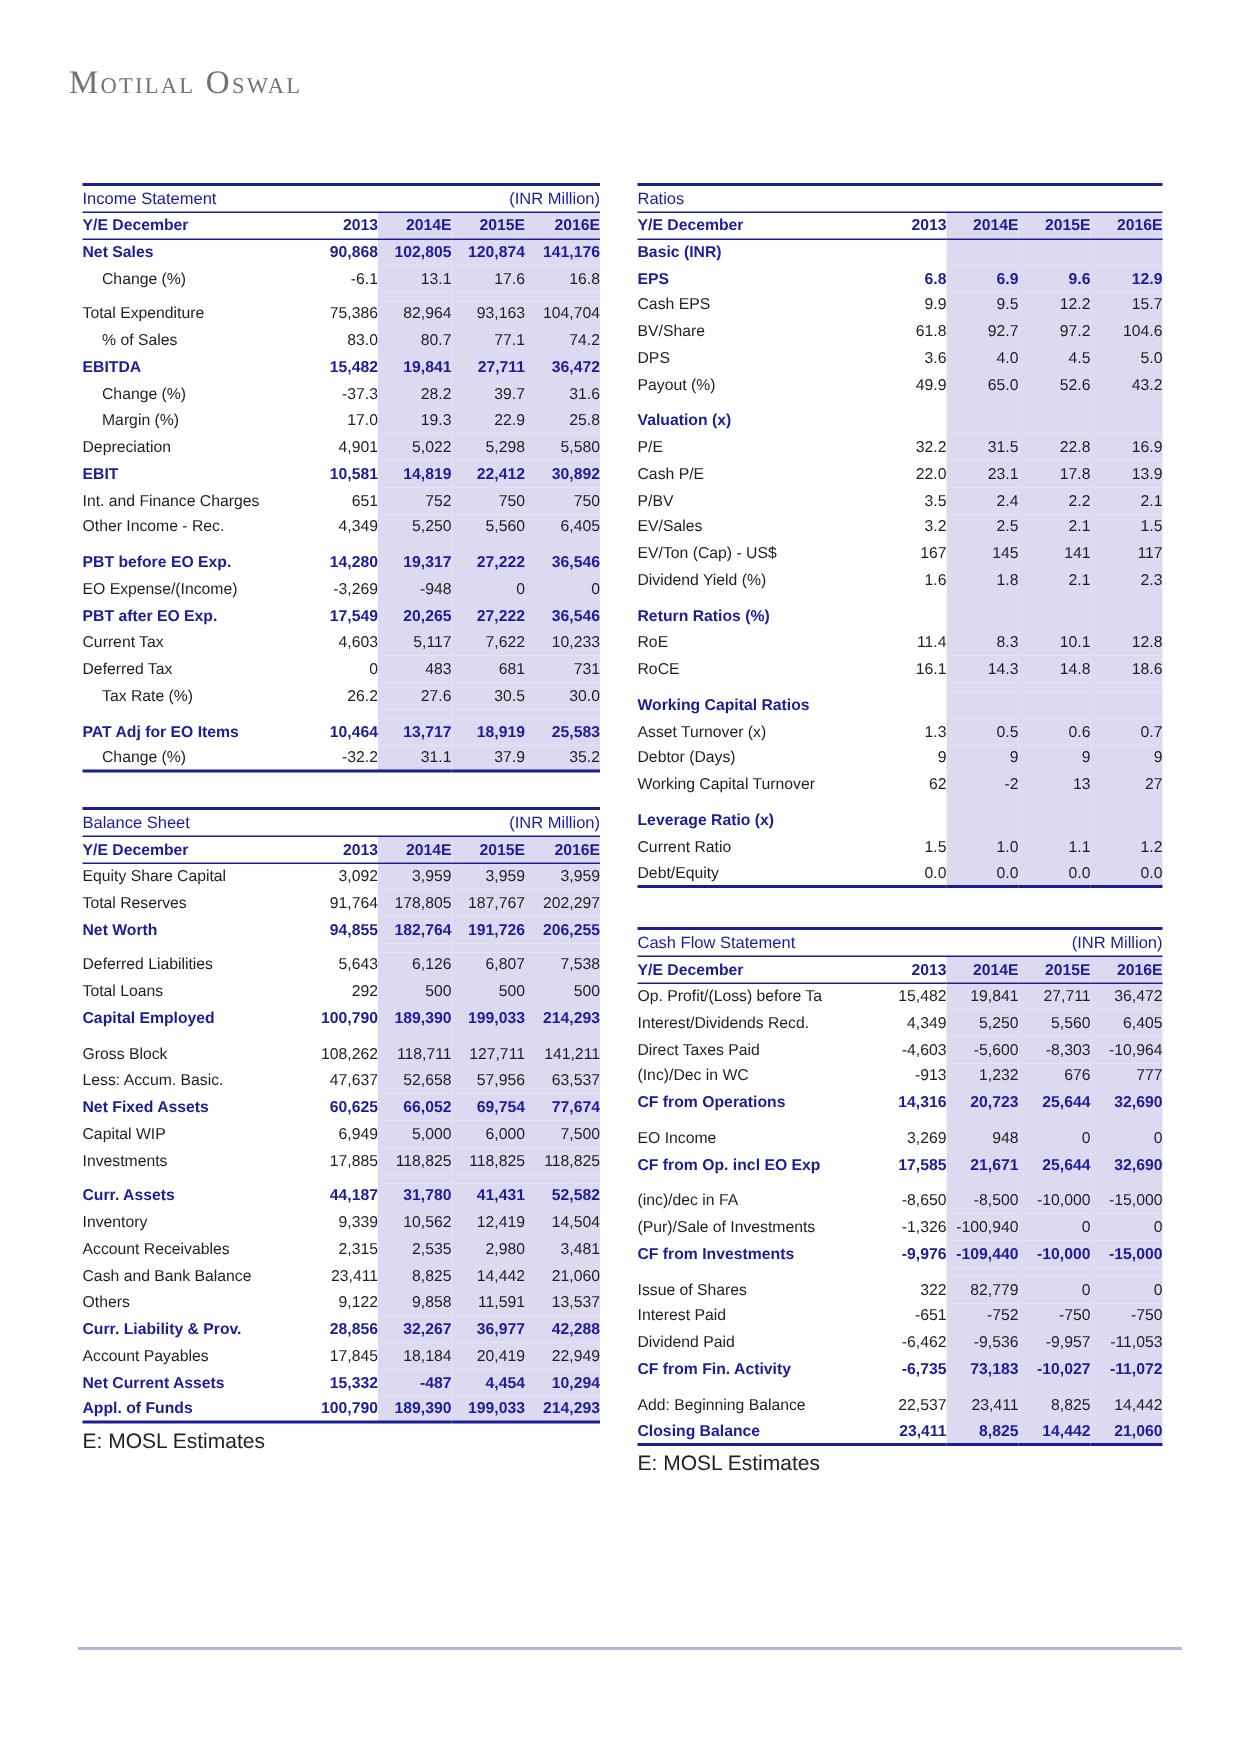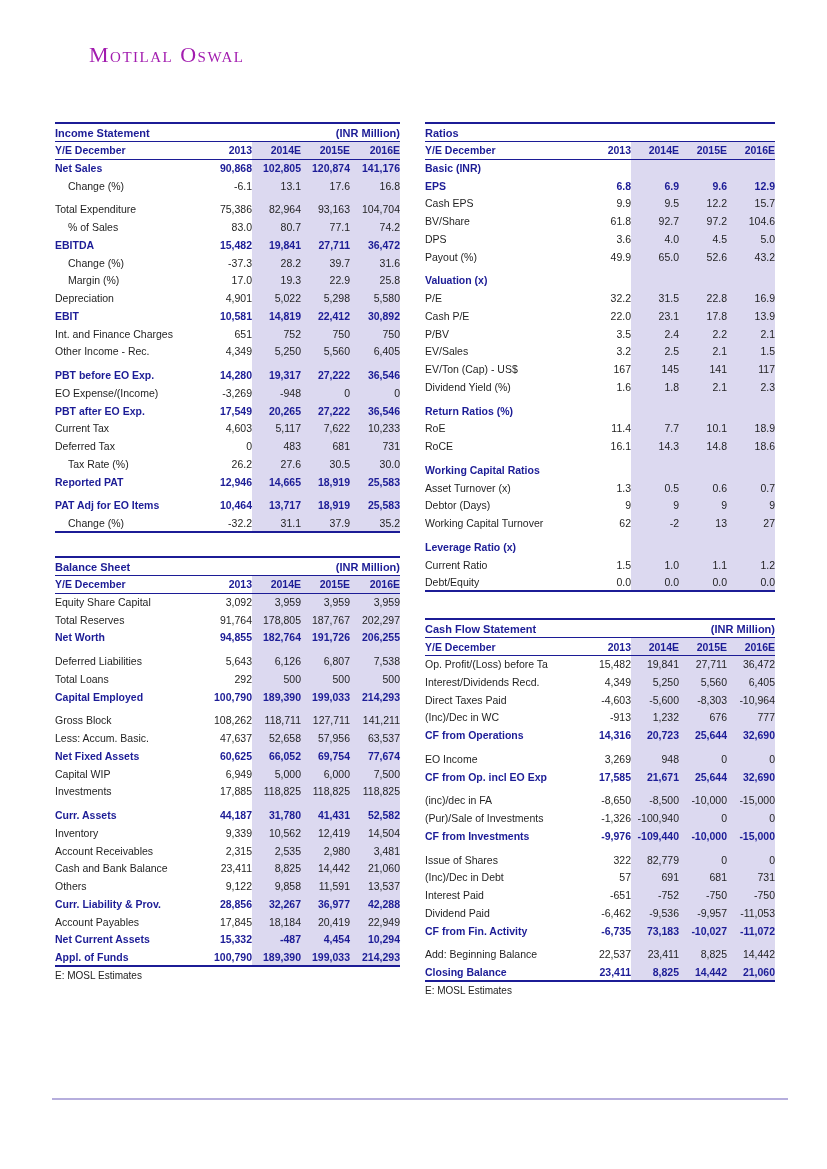--- a/index.html
+++ b/index.html
@@ -11,33 +11,32 @@
   html,body{margin:0;padding:0;}
   body{
     width:827px;height:1169px;background:#ffffff;position:relative;
     font-family:"Liberation Sans", sans-serif;color:var(--ink);
     -webkit-font-smoothing:antialiased;
   }
   .logo{
     position:absolute;left:46px;top:42px;
     font-family:"Liberation Serif", serif;
     font-variant:small-caps;font-size:22px;letter-spacing:1.5px;
-    color:#a21caf;
-    margin-left:43px;
+    color:#737373;
   }
   .columns{position:absolute;left:55px;top:122px;display:flex;gap:25px;}
   .col-left{width:345px;}
   .col-right{width:350px;}
   .fin-table{border-top:2px solid var(--navy);}
   .fin-table + .fin-table{margin-top:23px;}
   .col-right .fin-table + .fin-table{margin-top:26px;}
   .t-title{
     display:flex;justify-content:space-between;align-items:center;
     height:17px;border-bottom:1px solid var(--navy);
-    color:var(--navy);font-weight:bold;font-size:11px;
+    color:var(--navy);font-weight:normal;font-size:11px;
   }
   table.grid{
     width:100%;border-collapse:collapse;table-layout:fixed;
     font-size:10.5px;border-bottom:2px solid var(--navy);
   }
   table.grid td{
     padding:0;vertical-align:middle;white-space:nowrap;overflow:visible;
   }
   table.grid tr{height:17.75px;}
   .bs-rows tr{height:15.6px;}
@@ -47,21 +46,21 @@
   }
   td.num{text-align:right;padding-right:2px;}
   td.sh{background:var(--shade);}
   tr.plain td{color:var(--ink);}
   tr.bold td{color:var(--navy);font-weight:bold;}
   tr.subhead td{color:var(--navy);font-weight:bold;}
   td.lbl{padding-left:1px;}
   td.lbl.ind{padding-left:13px;}
   tr.spacer{height:6px !important;}
   .bs-rows tr.spacer{height:6px !important;}
-  .t-foot{font-size:10px;color:#222;padding-top:3px;}
+  .t-foot{font-size:14px;color:#222;padding-top:3px;}
   .footer-rule{
     position:absolute;left:52px;top:1098px;width:736px;height:2px;
     background:var(--rule);
   }
 </style>
 </head>
 <body>
 
 <div class="page">
   <div class="logo">Motilal Oswal</div>
@@ -215,27 +214,20 @@
                 <td class="num sh">681</td>
                 <td class="num sh">731</td>
               </tr>
               <tr class="plain">
                 <td class="lbl ind">Tax Rate (%)</td>
                 <td class="num">26.2</td>
                 <td class="num sh">27.6</td>
                 <td class="num sh">30.5</td>
                 <td class="num sh">30.0</td>
               </tr>
-              <tr class="bold">
-                <td class="lbl">Reported PAT</td>
-                <td class="num">12,946</td>
-                <td class="num sh">14,665</td>
-                <td class="num sh">18,919</td>
-                <td class="num sh">25,583</td>
-              </tr>
               <tr class="spacer">
                 <td></td>
                 <td></td>
                 <td class="sh"></td>
                 <td class="sh"></td>
                 <td class="sh"></td>
               </tr>
               <tr class="bold">
                 <td class="lbl">PAT Adj for EO Items</td>
                 <td class="num">10,464</td>
@@ -570,23 +562,23 @@
               <tr class="subhead">
                 <td class="lbl">Return Ratios (%)</td>
                 <td class="num"></td>
                 <td class="num sh"></td>
                 <td class="num sh"></td>
                 <td class="num sh"></td>
               </tr>
               <tr class="plain">
                 <td class="lbl">RoE</td>
                 <td class="num">11.4</td>
-                <td class="num sh">7.7</td>
+                <td class="num sh">8.3</td>
                 <td class="num sh">10.1</td>
-                <td class="num sh">18.9</td>
+                <td class="num sh">12.8</td>
               </tr>
               <tr class="plain">
                 <td class="lbl">RoCE</td>
                 <td class="num">16.1</td>
                 <td class="num sh">14.3</td>
                 <td class="num sh">14.8</td>
                 <td class="num sh">18.6</td>
               </tr>
               <tr class="spacer">
                 <td></td>
@@ -767,27 +759,20 @@
                 <td class="sh"></td>
               </tr>
               <tr class="plain">
                 <td class="lbl">Issue of Shares</td>
                 <td class="num">322</td>
                 <td class="num sh">82,779</td>
                 <td class="num sh">0</td>
                 <td class="num sh">0</td>
               </tr>
               <tr class="plain">
-                <td class="lbl">(Inc)/Dec in Debt</td>
-                <td class="num">57</td>
-                <td class="num sh">691</td>
-                <td class="num sh">681</td>
-                <td class="num sh">731</td>
-              </tr>
-              <tr class="plain">
                 <td class="lbl">Interest Paid</td>
                 <td class="num">-651</td>
                 <td class="num sh">-752</td>
                 <td class="num sh">-750</td>
                 <td class="num sh">-750</td>
               </tr>
               <tr class="plain">
                 <td class="lbl">Dividend Paid</td>
                 <td class="num">-6,462</td>
                 <td class="num sh">-9,536</td>

